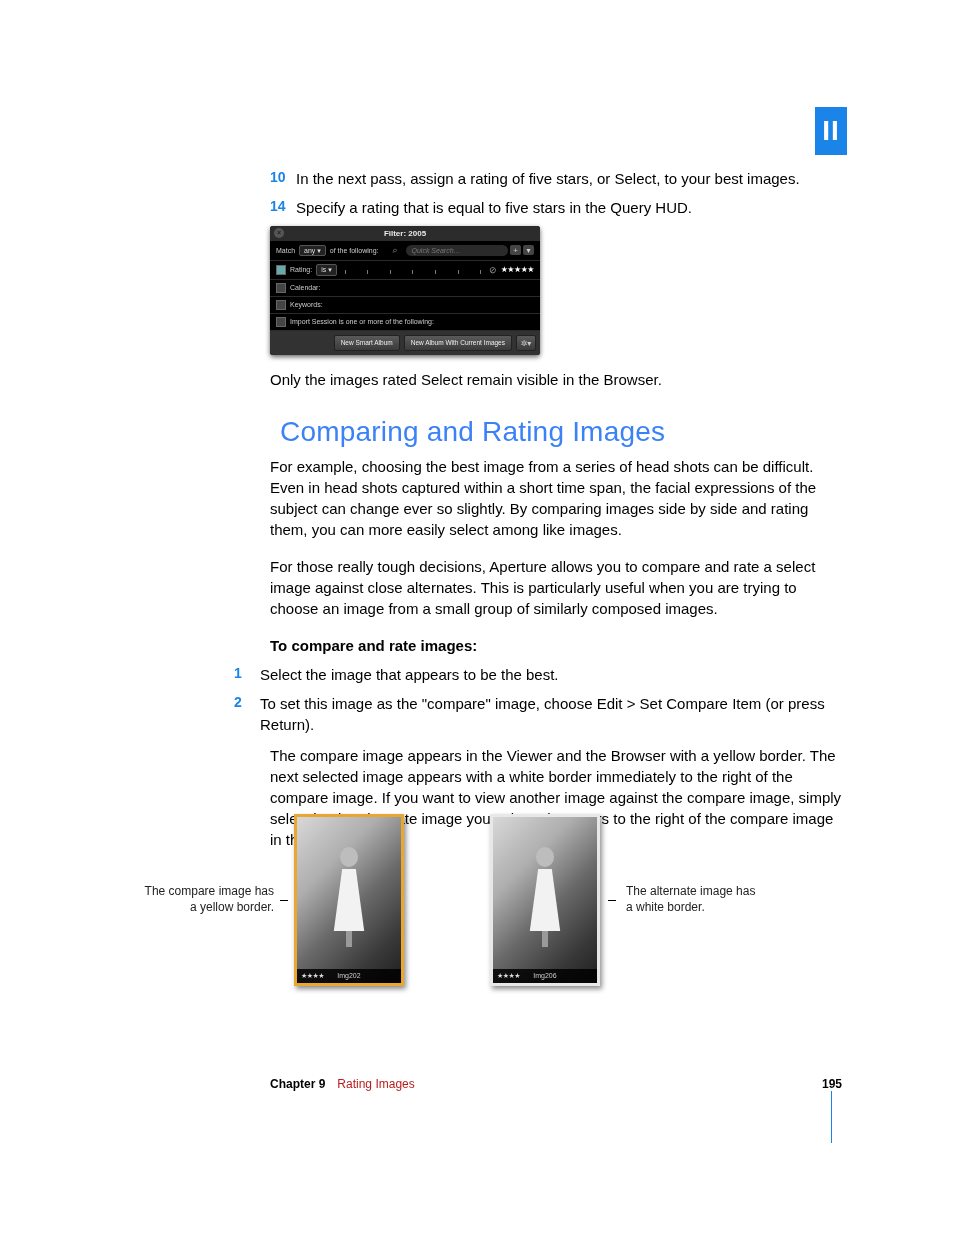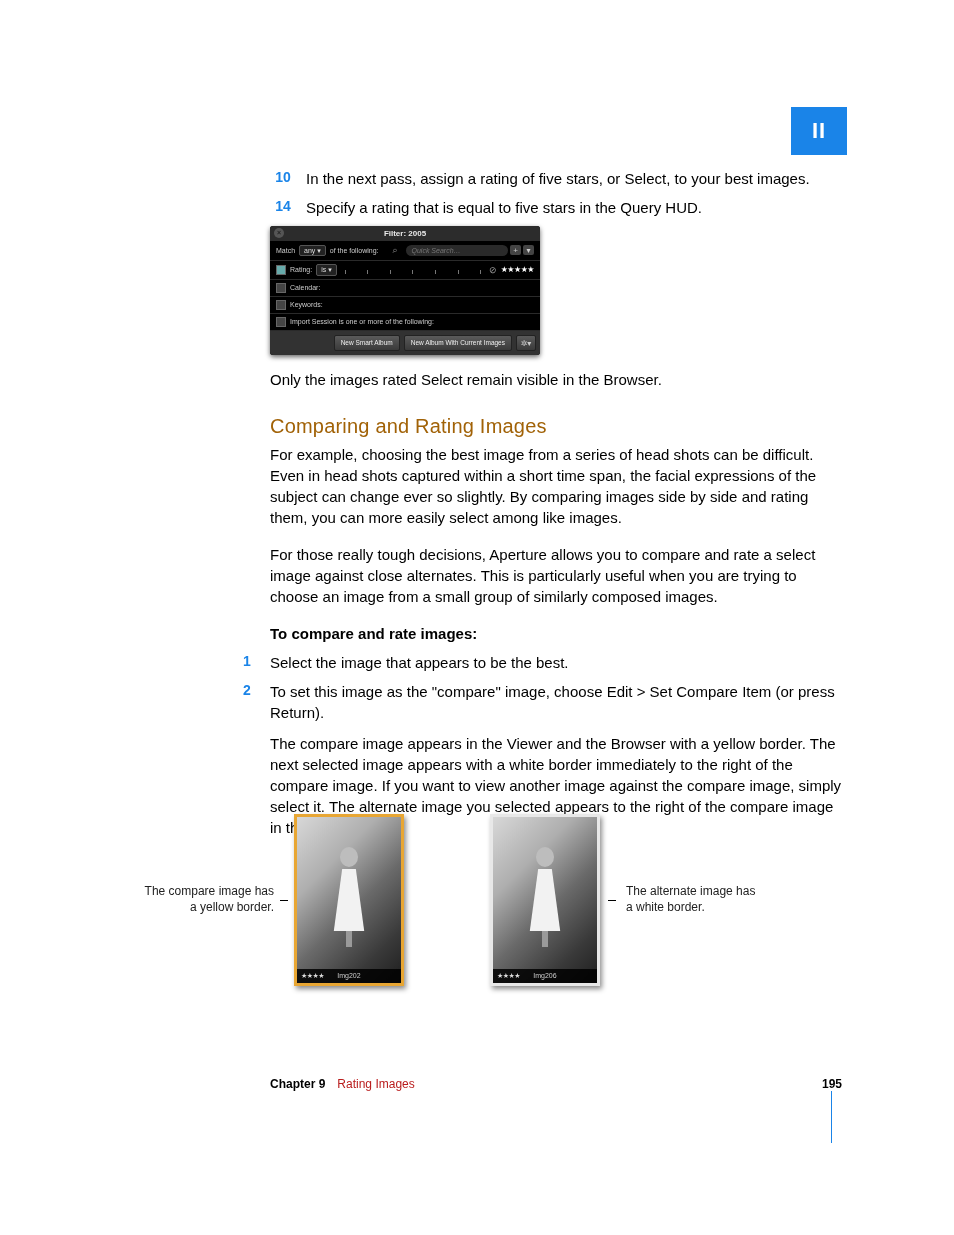--- a/index.html
+++ b/index.html
@@ -1,22 +1,22 @@
 <!DOCTYPE html>
 <html><head>
 <meta charset="utf-8">
 <style>
 body{margin:0;font-family:"Lucida Grande","Myriad Pro",Helvetica,Arial,sans-serif;color:#000;background:#fff;font-size:15px;line-height:1.4}
 .page{width:954px;height:1235px;position:relative;margin:0 auto}
-.part-badge{position:absolute;top:107px;right:107px;width:56px;height:48px;background:#1a84e8;color:#fff;font-size:22px;font-weight:600;display:flex;align-items:center;justify-content:center;letter-spacing:1px}
+.part-badge{position:absolute;top:107px;right:107px;width:32px;height:48px;background:#1a84e8;color:#fff;font-size:28px;font-weight:600;display:flex;align-items:center;justify-content:center;letter-spacing:1px}
 .content{position:absolute;left:270px;top:168px;width:572px}
 .step{display:flex;margin-bottom:8px}
-.step-num{color:#1a84e8;font-weight:700;width:26px;text-align:center;flex:0 0 26px;margin-right:10px;font-size:14px}
+.step-num{color:#1a84e8;font-weight:700;width:26px;text-align:left;flex:0 0 26px;font-size:14px}
 .step-body{flex:1}
-h2{color:#a16207;font-size:20px;font-weight:400;margin:22px 0 4px;letter-spacing:0.2px}
+h2{color:#3b82f6;font-size:28px;font-weight:400;margin:22px 10px 4px;letter-spacing:0.2px}
 .para{margin:0 0 16px}
 .bold{font-weight:700;margin:16px 0 8px}
 .hud{width:270px;background:#000000;border-radius:3px;overflow:hidden;margin:6px 0 14px;font-size:7px;color:#ccc;box-shadow:0 2px 5px rgba(0,0,0,.6)}
 .hud-title{background:#2c2c2c;text-align:center;font-weight:700;font-size:8px;padding:2px 0;color:#e8e8e8;position:relative}
 .hud-close{position:absolute;left:4px;top:2px;width:10px;height:10px;border-radius:50%;background:#555;display:flex;align-items:center;justify-content:center;font-size:7px;color:#222}
 .hud-row{padding:3px 6px;border-bottom:1px solid #2a2a2a;display:flex;align-items:center;gap:4px}
 .hud-label{color:#ccc}
 .hud-select{background:#222;border:1px solid #555;padding:0 4px;border-radius:2px;color:#ddd;font-size:7px}
 .hud-search{flex:1;display:flex;align-items:center;justify-content:space-between}
 .hud-search-box{flex:1;background:#2a2a2a;border-radius:7px;padding:1px 6px;color:#777;font-style:italic;margin-left:8px}

